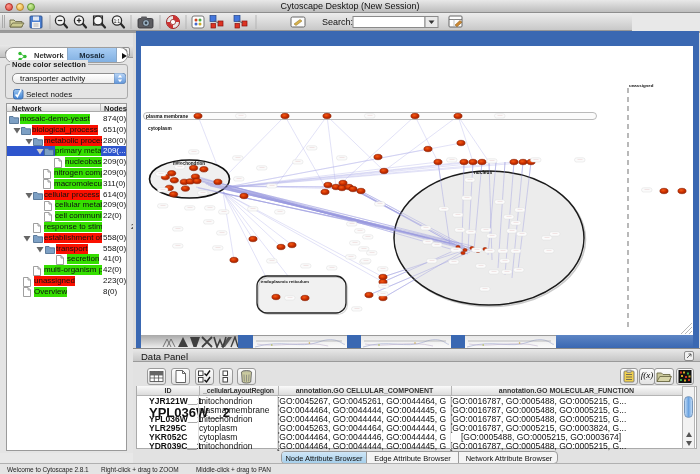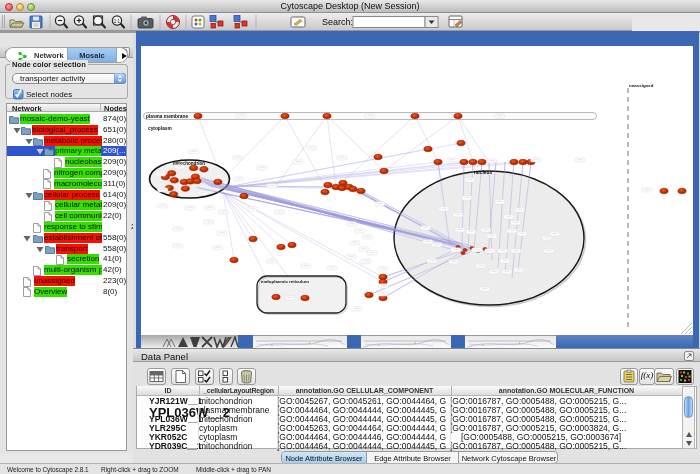--- a/index.html
+++ b/index.html
@@ -928,21 +928,21 @@
    <div class="abs" style="left:1px;top:9px;width:9px;height:22px;background:linear-gradient(90deg,#bcd8f6,#6ba3e0,#bcd8f6);border-radius:5px;border:0.5px solid #7797bb;"></div>
    <svg class="abs" style="left:1px;top:44px" width="10" height="16" viewBox="0 0 10 16">
           <path d="M5 1 L8 6 L2 6 Z" fill="#555"></path>
           <path d="M5 15 L8 10 L2 10 Z" fill="#555"></path>
         </svg>
  </div>
 
  <div class="abs" style="left:148px;top:102px;width:277px;height:13px;border:1px solid #999;border-radius:4px;background:#f4f4f4;overflow:hidden;">
   <div class="abs" style="left:0;top:0;width:85px;height:13px;background:linear-gradient(#cfe6f7,#9ecbe8);border-right:1px solid #999;text-align:center;font-size:7.5px;line-height:13px;color:#111;">Node Attribute Browser</div>
   <div class="abs" style="left:85px;top:0;width:92px;height:13px;border-right:1px solid #999;text-align:center;font-size:7.5px;line-height:13px;color:#111;">Edge Attribute Browser</div>
-  <div class="abs" style="left:177px;top:0;width:100px;height:13px;text-align:center;font-size:7.5px;line-height:13px;color:#111;">Network Cytoscape Browser</div>
+  <div class="abs" style="left:177px;top:0;width:100px;height:13px;text-align:center;font-size:7.5px;line-height:13px;color:#111;">Network Attribute Browser</div>
  </div>
 </div>
 
 <div class="abs" style="left:0;top:463px;width:700px;height:11px;background:#e4e4e4;border-top:1px solid #b0b0b0;">
  <div class="abs" style="left:7px;top:1.5px;font-size:6.5px;letter-spacing:-0.05px;color:#222;">Welcome to Cytoscape 2.8.1</div>
  <div class="abs" style="left:101px;top:1.5px;font-size:6.5px;letter-spacing:-0.05px;color:#222;">Right-click + drag to ZOOM</div>
  <div class="abs" style="left:196px;top:1.5px;font-size:6.5px;letter-spacing:-0.05px;color:#222;">Middle-click + drag to PAN</div>
 </div>
 </div>
 </body></html>

